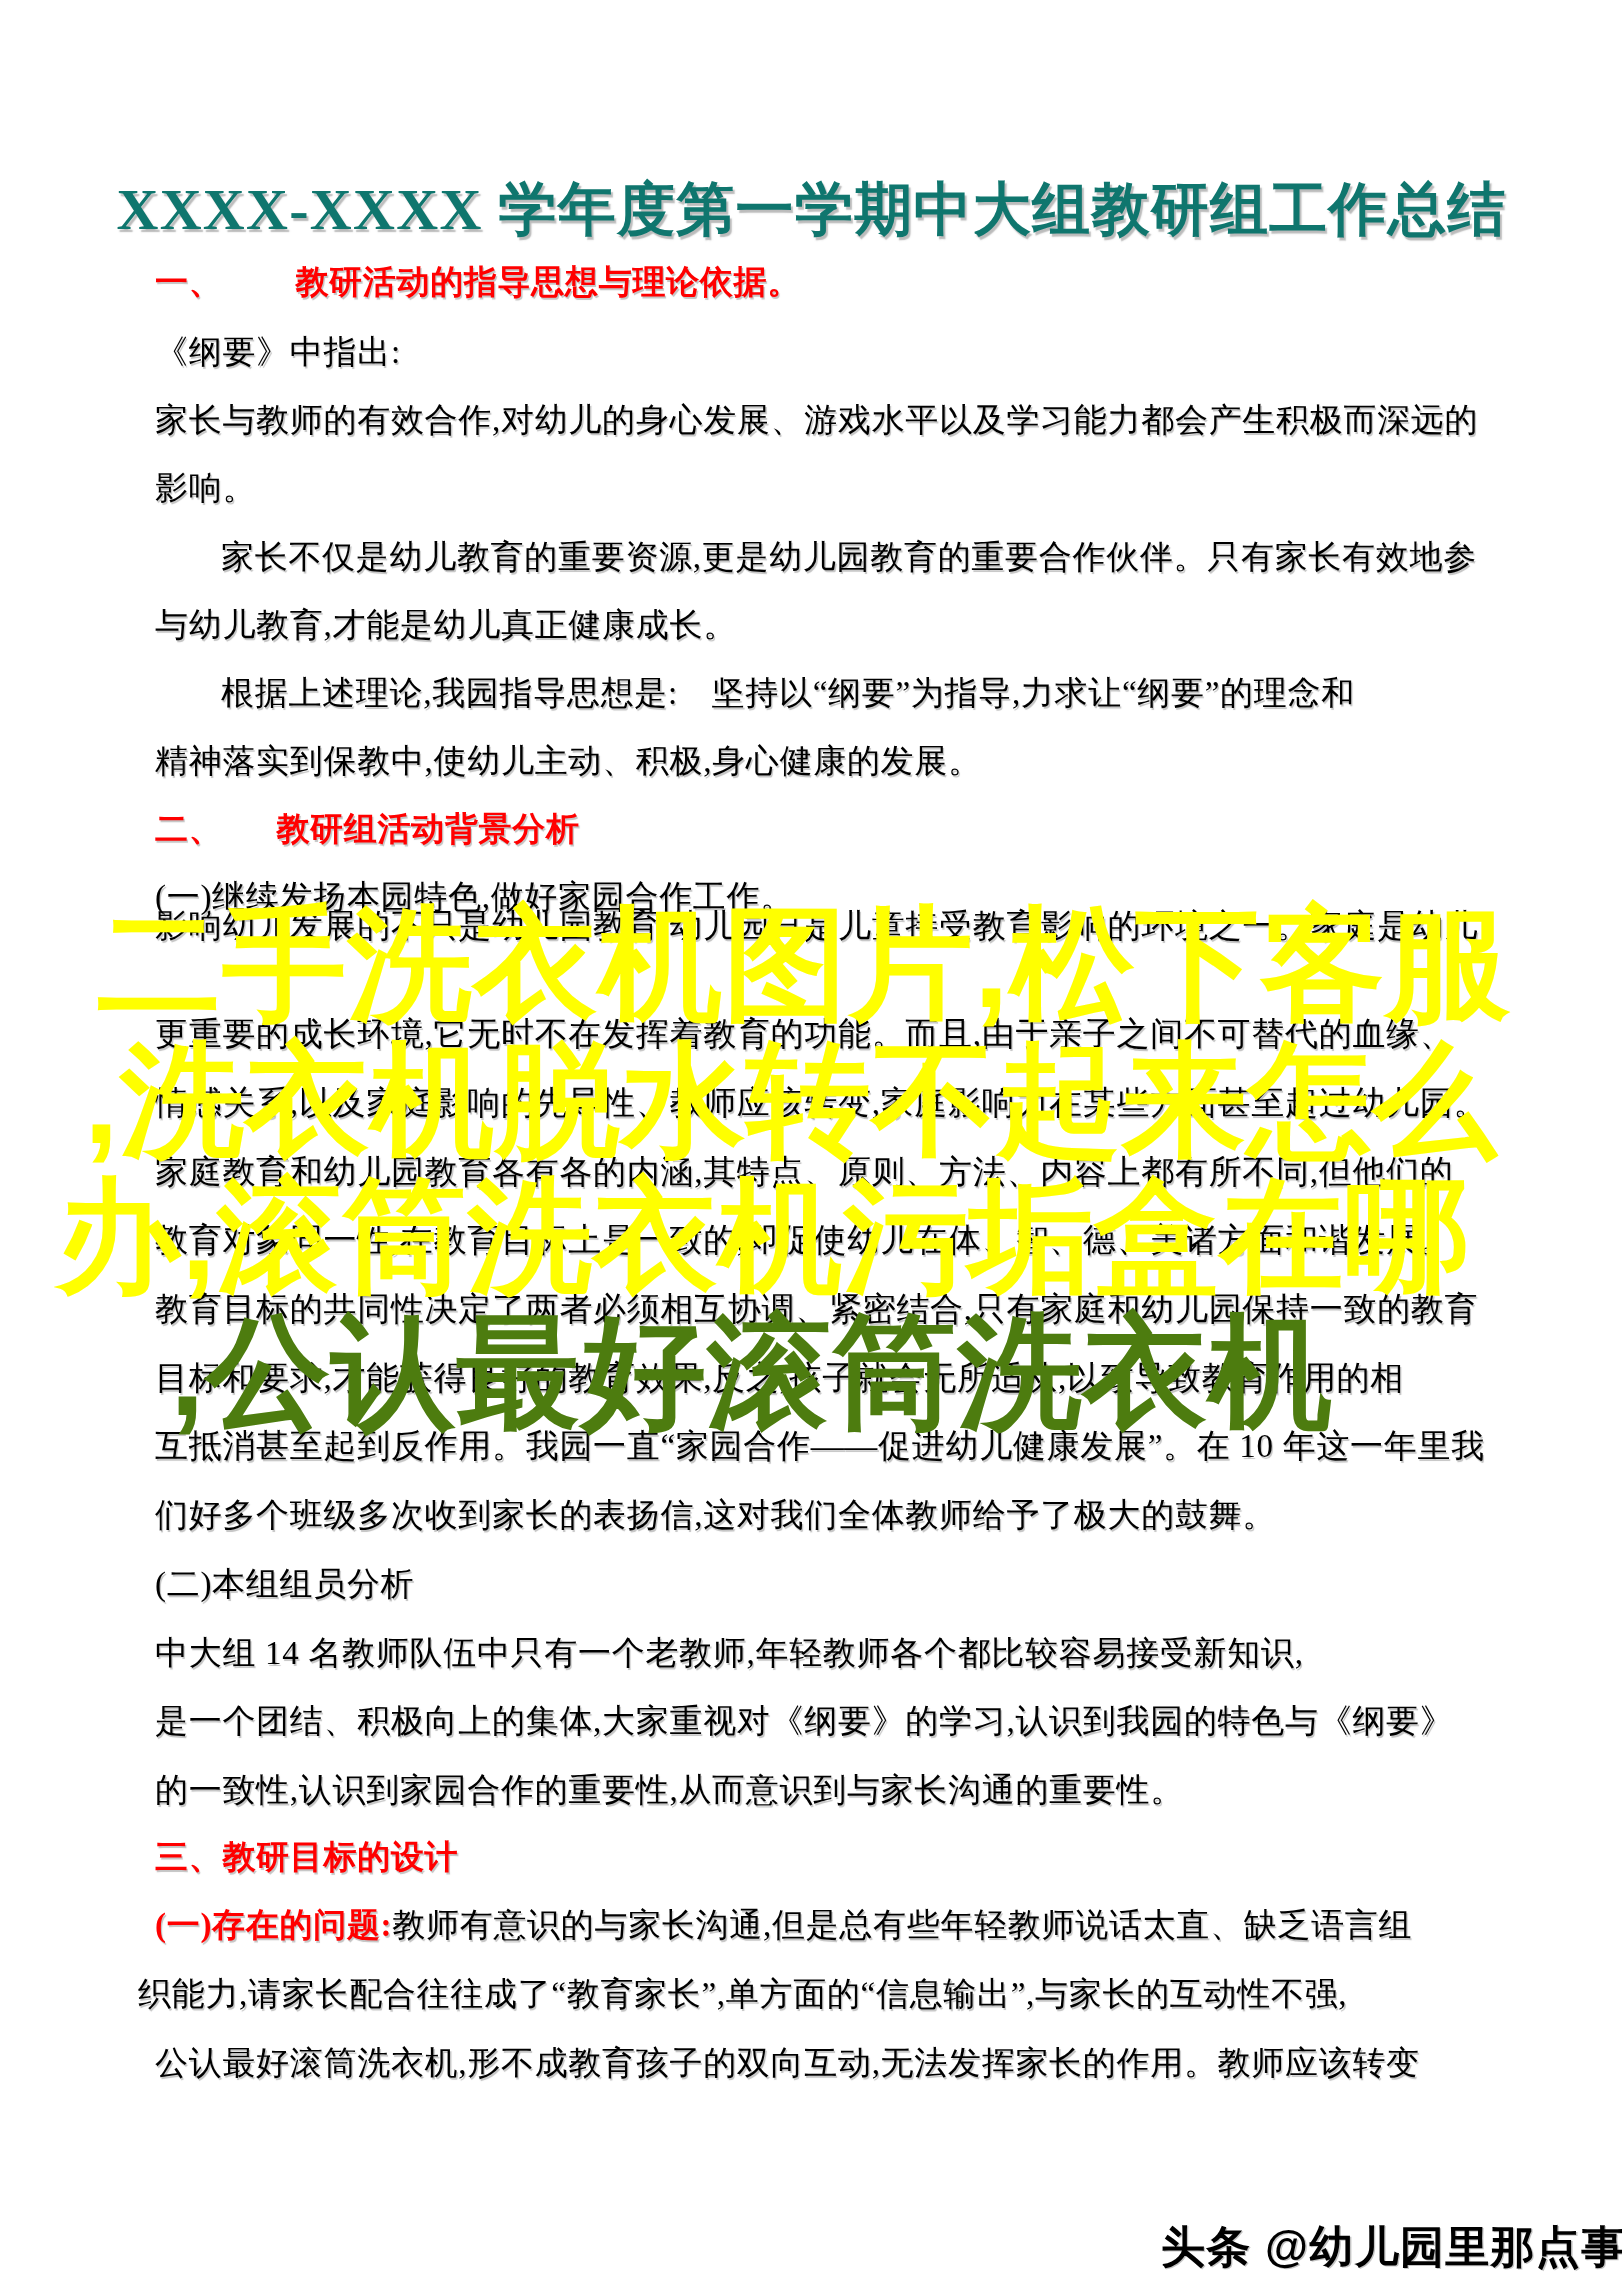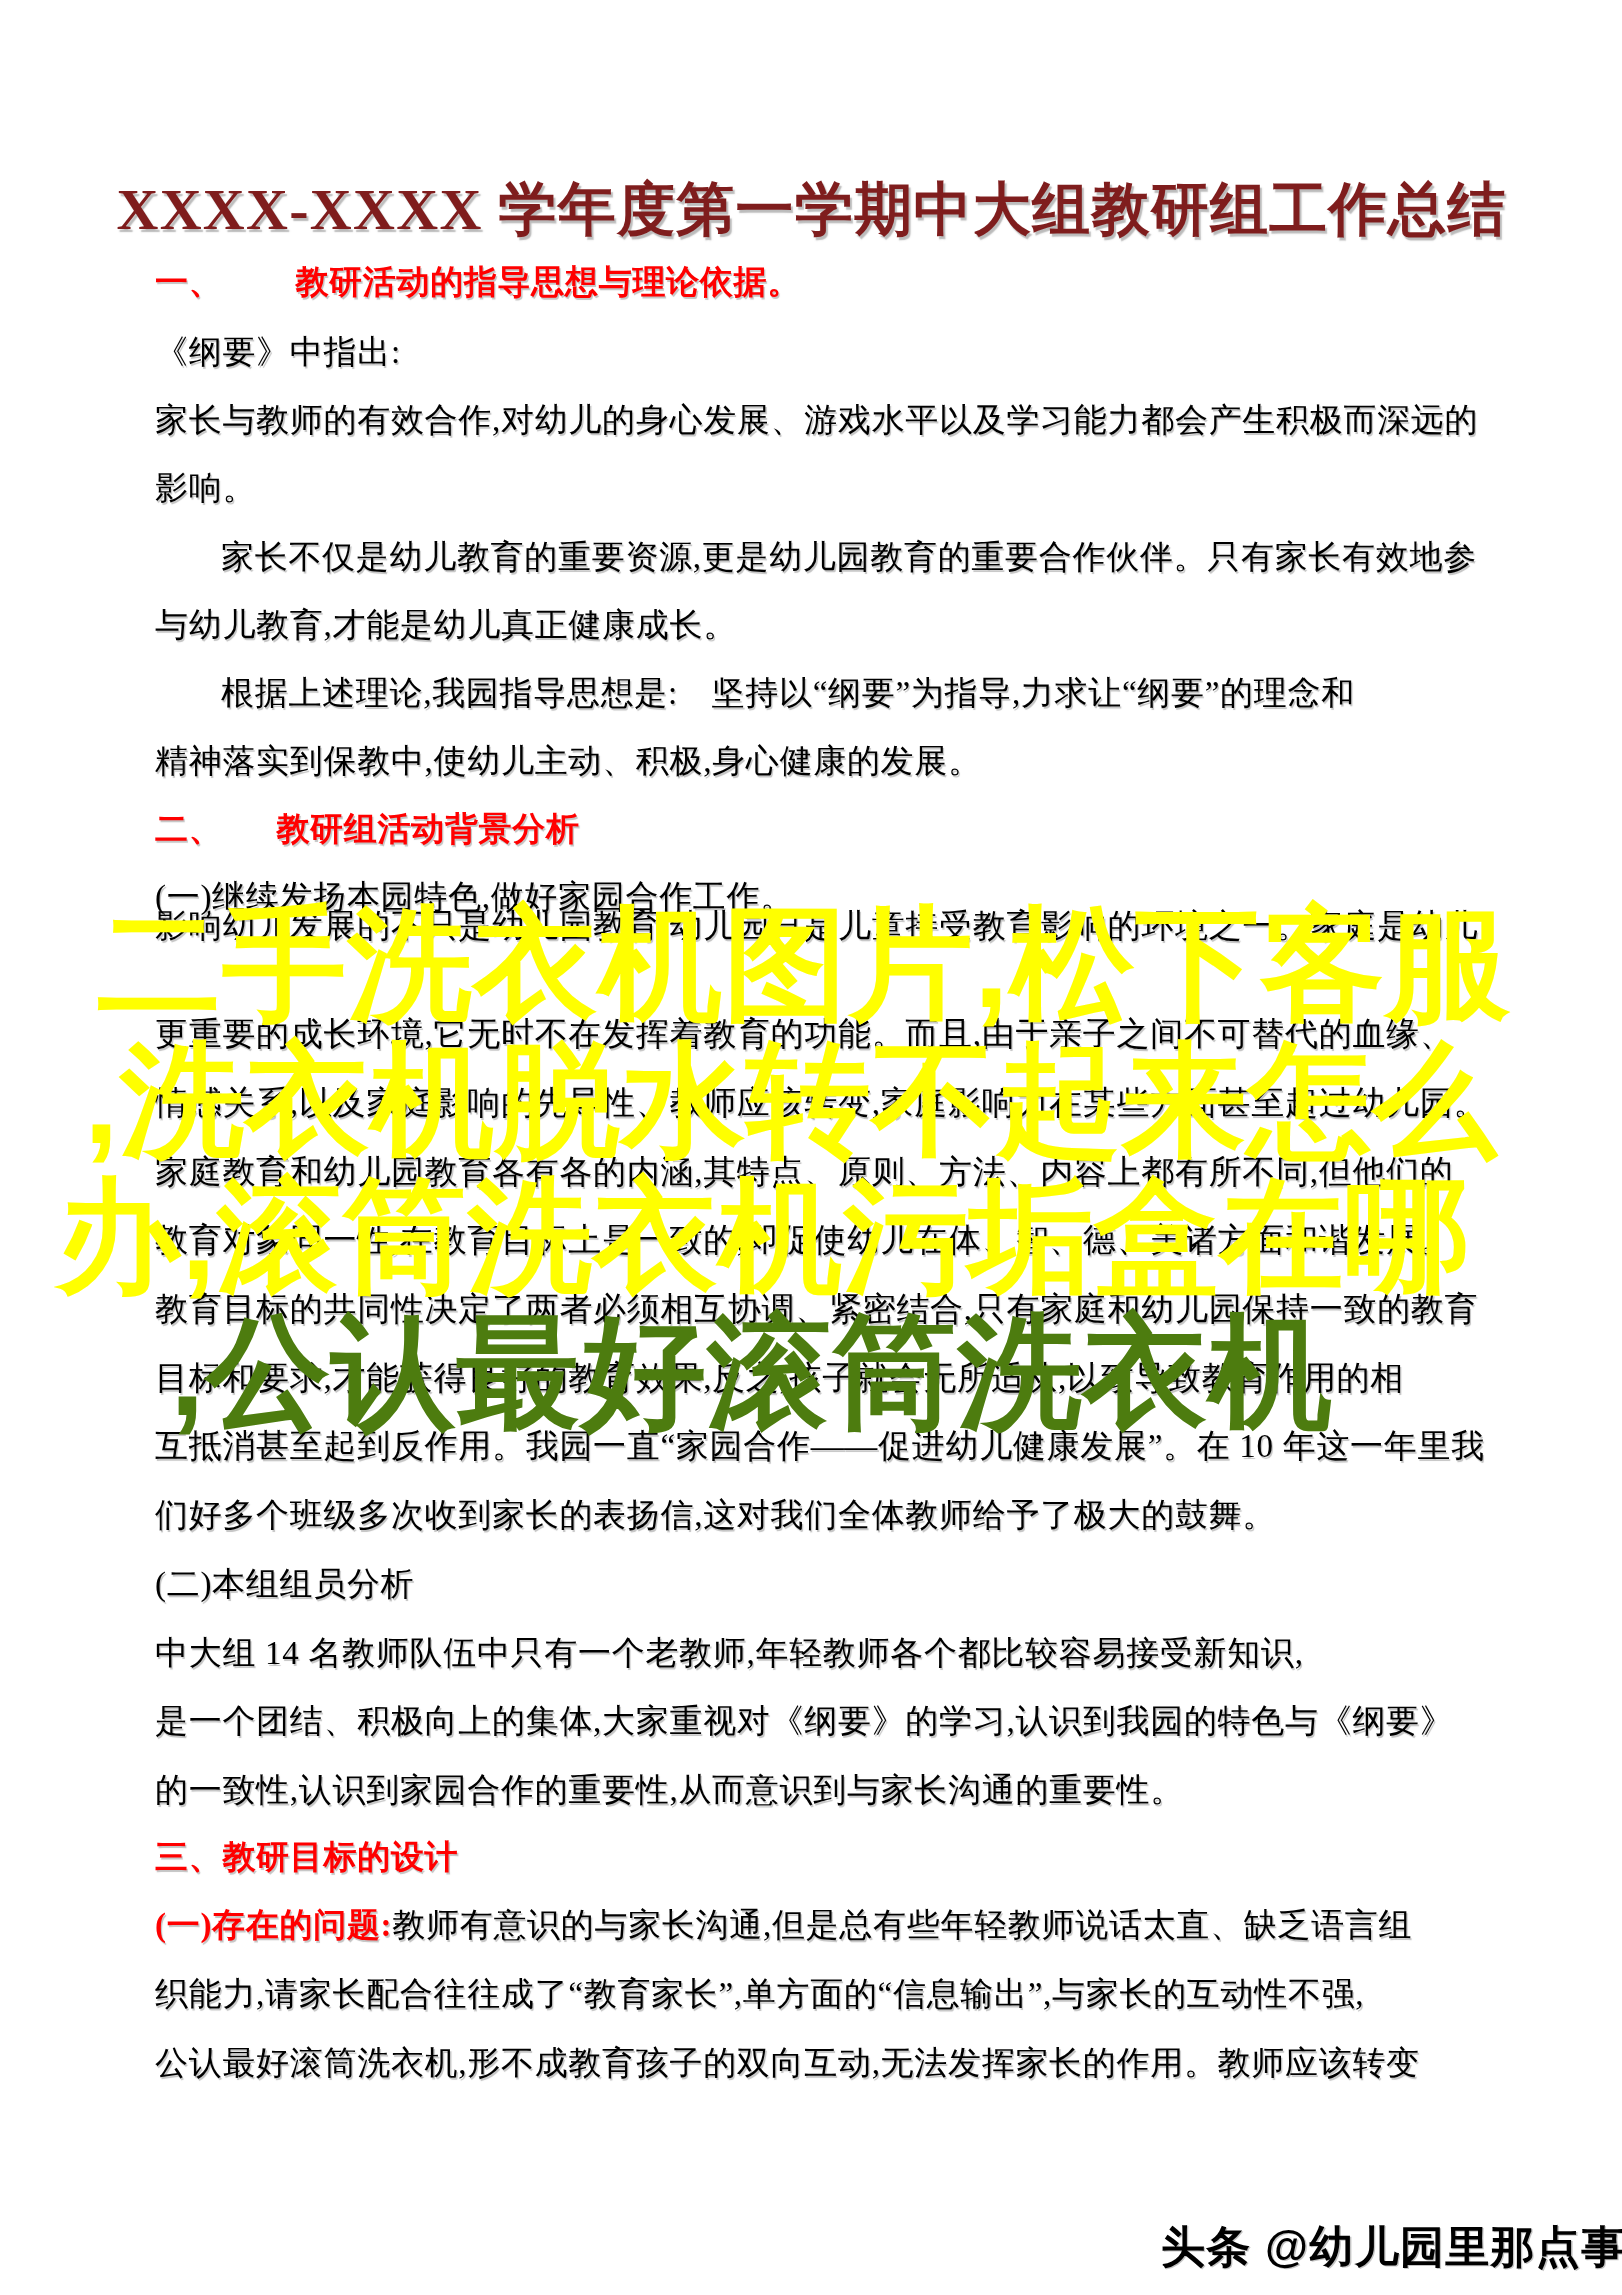--- a/index.html
+++ b/index.html
@@ -11,21 +11,21 @@
     font-family: "Liberation Serif", "DejaVu Serif", serif;
   }
   #page { position: absolute; inset: 0; width: 1623px; height: 2295px; }
 
   .doc-title {
     position: absolute;
     top: 171px; left: 0; width: 100%;
     text-align: center;
     font-size: 58px;
     font-weight: bold;
-    color: #7f1d1d;
+    color: #0f766e;
     letter-spacing: 1.3px;
     white-space: nowrap;
     text-shadow: 2px 2.6px 1.3px rgba(120,120,120,0.5);
     z-index: 1;
   }
 
   .line {
     position: absolute;
     white-space: nowrap;
     font-size: 33px;
@@ -87,21 +87,21 @@
       <div class="line" style="top: 1291px; left: 155px;"><span class="run">教育目标的共同性决定了两者必须相互协调、紧密结合,只有家庭和幼儿园保持一致的教育</span></div>
       <div class="line" style="top: 1360px; left: 155px;"><span class="run">目标和要求,才能获得良好的教育效果,反之,孩子就会无所适从,以致导致教育作用的相</span></div>
       <div class="line" style="top: 1428px; left: 155px;"><span class="run">互抵消甚至起到反作用。我园一直“家园合作——促进幼儿健康发展”。在 10 年这一年里我</span></div>
       <div class="line" style="top: 1497px; left: 155px;"><span class="run">们好多个班级多次收到家长的表扬信,这对我们全体教师给予了极大的鼓舞。</span></div>
       <div class="line" style="top: 1566px; left: 155px;"><span class="run">(二)本组组员分析</span></div>
       <div class="line" style="top: 1635px; left: 155px;"><span class="run">中大组 14 名教师队伍中只有一个老教师,年轻教师各个都比较容易接受新知识,</span></div>
       <div class="line" style="top: 1703px; left: 155px;"><span class="run">是一个团结、积极向上的集体,大家重视对《纲要》的学习,认识到我园的特色与《纲要》</span></div>
       <div class="line" style="top: 1772px; left: 155px;"><span class="run">的一致性,认识到家园合作的重要性,从而意识到与家长沟通的重要性。</span></div>
       <div class="line bold" style="top: 1839px; left: 155px; color: rgb(255, 0, 0);"><span class="run">三、教研目标的设计</span></div>
       <div class="line" style="top: 1907px; left: 155px;"><span class="run bold" style="color: rgb(255, 0, 0);">(一)存在的问题:</span><span class="run">教师有意识的与家长沟通,但是总有些年轻教师说话太直、缺乏语言组</span></div>
-      <div class="line" style="top: 1976px; left: 155px; text-align: right;"><span class="run">织能力,请家长配合往往成了“教育家长”,单方面的“信息输出”,与家长的互动性不强,</span></div>
+      <div class="line" style="top: 1976px; left: 138px; text-align: right;"><span class="run">织能力,请家长配合往往成了“教育家长”,单方面的“信息输出”,与家长的互动性不强,</span></div>
       <div class="line" style="top: 2045px; left: 155px;"><span class="run">公认最好滚筒洗衣机,形不成教育孩子的双向互动,无法发挥家长的作用。教师应该转变</span></div>
     </div>
 
   <div id="watermark-layer">
       <div class="wm-line" style="top: 902px; left: 97px; color: rgb(255, 255, 0);">二手洗衣机图片,松下客服</div>
       <div class="wm-line" style="top: 1038px; left: 84px; color: rgb(255, 255, 0);">,洗衣机脱水转不起来怎么</div>
       <div class="wm-line" style="top: 1174px; left: 56px; color: rgb(255, 255, 0);">办,滚筒洗衣机污垢盒在哪</div>
       <div class="wm-line" style="top: 1310px; left: 170px; color: #4d7c0f;">,公认最好滚筒洗衣机</div>
     </div>
 

